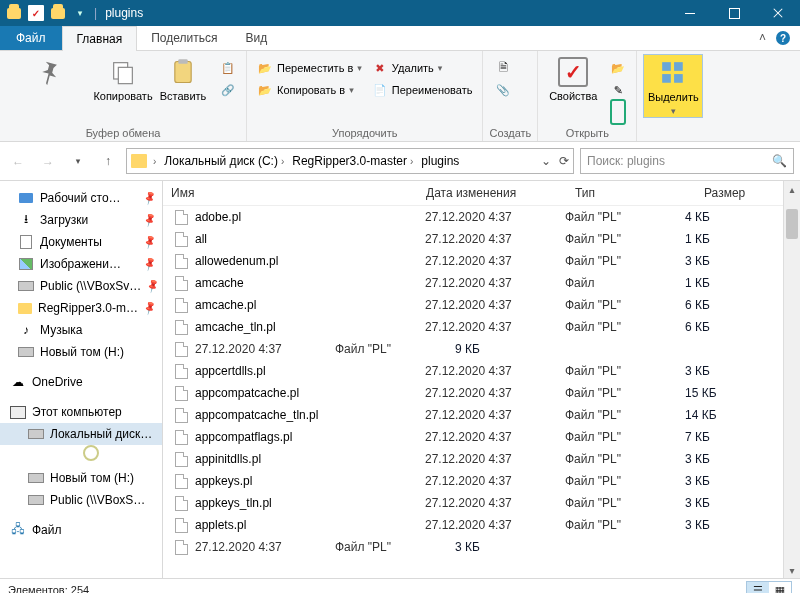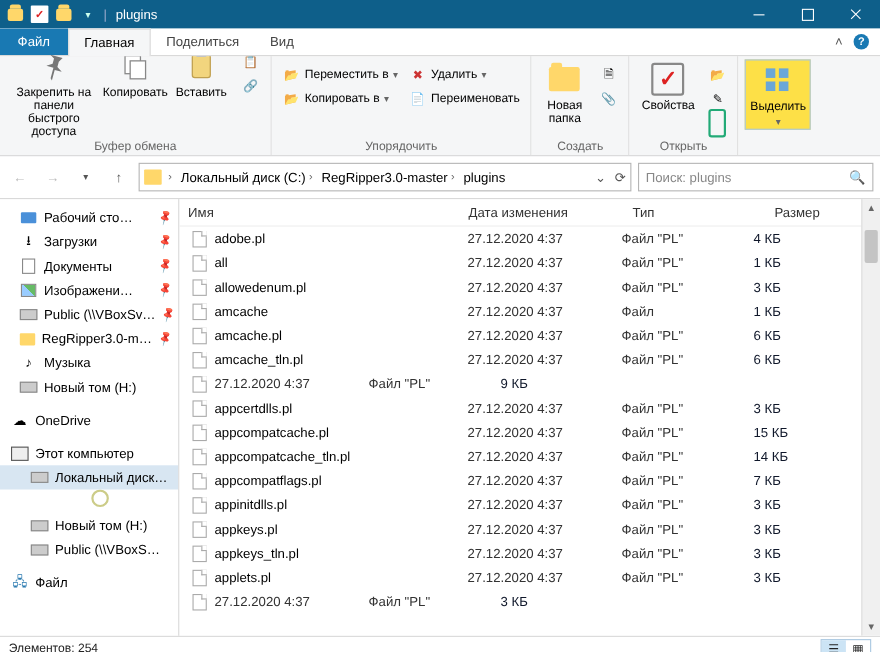--- a/index.html
+++ b/index.html
@@ -143,21 +143,20 @@
 <div class="ribbon">
 
   <div class="rgroup">
     <div class="items">
       <div class="rbtn-large wider">
         <span class="ricon">
           <svg class="i-pin" viewBox="0 0 24 24">
               <path fill="#777" d="M14 3l7 7-4 1-3 3 1 5-4-4-6 6 0-2 6-6-4-4 5 1 3-3z"></path>
             </svg>
         </span>
-        <span>Закрепить на панели быстрого доступа</span>
       </div>
       <div class="rbtn-large">
         <span class="ricon">
           <svg viewBox="0 0 24 24" width="28" height="28">
               <rect x="4" y="4" width="12" height="14" fill="#fff" stroke="#888"></rect>
               <rect x="8" y="8" width="12" height="14" fill="#fff" stroke="#888"></rect>
             </svg>
         </span>
         <span>Копировать</span>
       </div>
@@ -206,26 +205,20 @@
             <span class="si">📄</span>
             <span>Переименовать</span>
           </div>
       </div>
     </div>
     <div class="glabel">Упорядочить</div>
   </div>
 
   <div class="rgroup">
     <div class="items">
-      <div class="rbtn-large" style="width:48px">
-        <span class="ricon">
-            <span class="i-folder"></span>
-          </span>
-        <span>Новая папка</span>
-      </div>
       <div class="rstack" style="padding-left:2px">
         <div class="rsmall">
             <span class="si">🗎</span>
           </div>
         <div class="rsmall">
             <span class="si">📎</span>
           </div>
       </div>
     </div>
     <div class="glabel">Создать</div>

